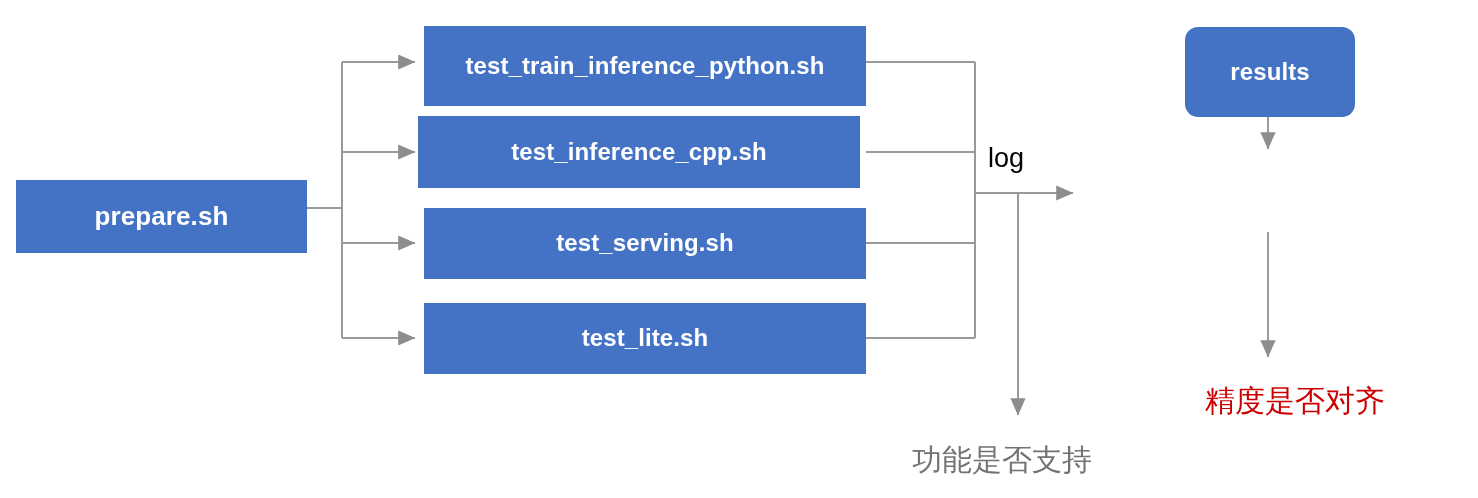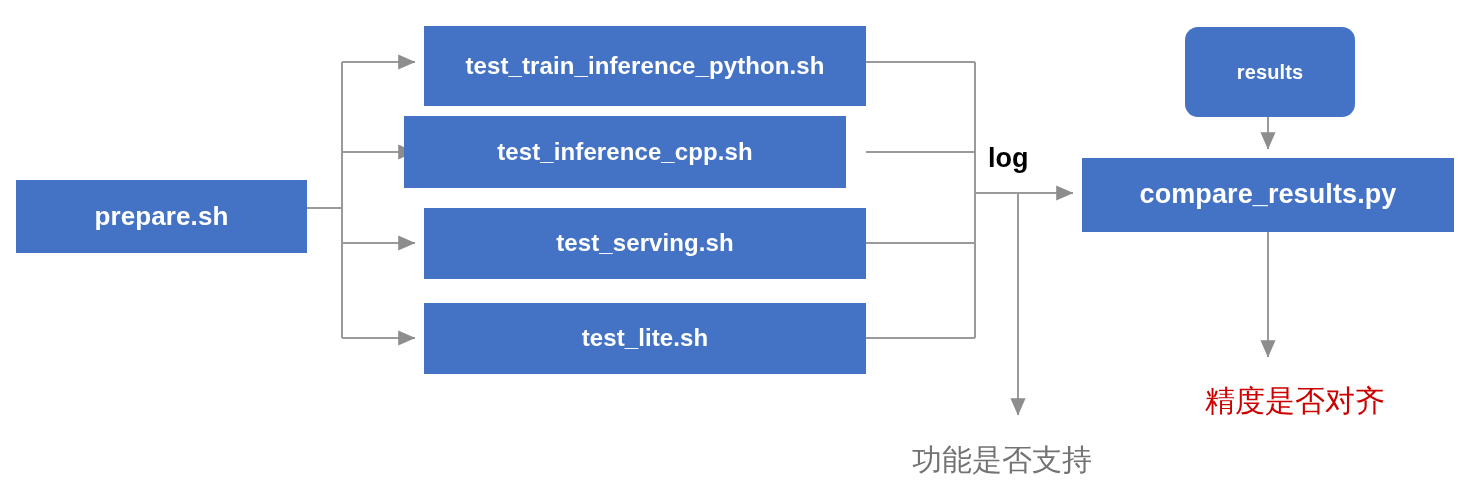--- a/index.html
+++ b/index.html
@@ -31,21 +31,21 @@
     color: #ffffff;
     font-weight: bold;
     text-align: center;
     line-height: 1.1;
     letter-spacing: 0.1px;
     padding: 0 6px;
   }
   .edge-label {
     position: absolute;
     color: #000000;
-    font-weight: 700;
+    font-weight: 400;
     white-space: nowrap;
   }
   .note-label {
     position: absolute;
     font-weight: 400;
     white-space: nowrap;
   }
 </style>
 </head>
 <body>
@@ -74,29 +74,28 @@
         <line x1="1018" y1="193" x2="1018" y2="415" marker-end="url(#arrowhead)"></line>
         <line x1="1268" y1="117" x2="1268" y2="149" marker-end="url(#arrowhead)"></line>
         <line x1="1268" y1="232" x2="1268" y2="357" marker-end="url(#arrowhead)"></line>
       </g>
   </svg>
 
   <div class="node-box" style="left: 16px; top: 180px; width: 291px; height: 73px; font-size: 26px; border-radius: 0px; background: rgb(68, 114, 196); color: rgb(255, 255, 255);">prepare.sh</div>
 
   <div class="node-box" style="left: 424px; top: 26px; width: 442px; height: 80px; font-size: 24px; border-radius: 0px; background: rgb(68, 114, 196); color: #ffffff;">test_train_inference_python.sh</div>
 
-  <div class="node-box" style="left: 404px; top: 116px; width: 442px; height: 72px; font-size: 24px; border-radius: 0px; background: rgb(68, 114, 196); color: rgb(255, 255, 255);">test_inference_cpp.sh</div>
+  <div class="node-box" style="left: 418px; top: 116px; width: 442px; height: 72px; font-size: 24px; border-radius: 0px; background: rgb(68, 114, 196); color: rgb(255, 255, 255);">test_inference_cpp.sh</div>
 
   <div class="node-box" style="left: 424px; top: 208px; width: 442px; height: 71px; font-size: 24px; border-radius: 0px; background: rgb(68, 114, 196); color: rgb(255, 255, 255);">test_serving.sh</div>
 
   <div class="node-box" style="left: 424px; top: 303px; width: 442px; height: 71px; font-size: 24px; border-radius: 0px; background: rgb(68, 114, 196); color: rgb(255, 255, 255);">test_lite.sh</div>
 
-  <div class="node-box" style="left: 1185px; top: 27px; width: 170px; height: 90px; font-size: 20px; border-radius: 13px; background: rgb(68, 114, 196); color: rgb(255, 255, 255);">results</div>
+  <div class="node-box" style="left: 1185px; top: 27px; width: 170px; height: 90px; font-size: 24px; border-radius: 13px; background: rgb(68, 114, 196); color: rgb(255, 255, 255);">results</div>
 
-  <div class="node-box" style="left: 1082px; top: 158px; width: 372px; height: 74px; font-size: 27px; border-radius: 0px; background: rgb(68, 114, 196); color: rgb(255, 255, 255);">compare_results.py</div>
 
   <div class="edge-label" style="left: 988px; top: 143px; font-size: 27px; color: rgb(0, 0, 0);">log</div>
 
   <div class="note-label" style="left: 912px; top: 440px; font-size: 30px; color: #737373;">功能是否支持</div>
 
   <div class="note-label" style="left: 1188px; top: 381px; font-size: 30px; color: rgb(204, 0, 0); margin-left: 17px;">精度是否对齐</div>
 
 </div>
 
 </body></html>

